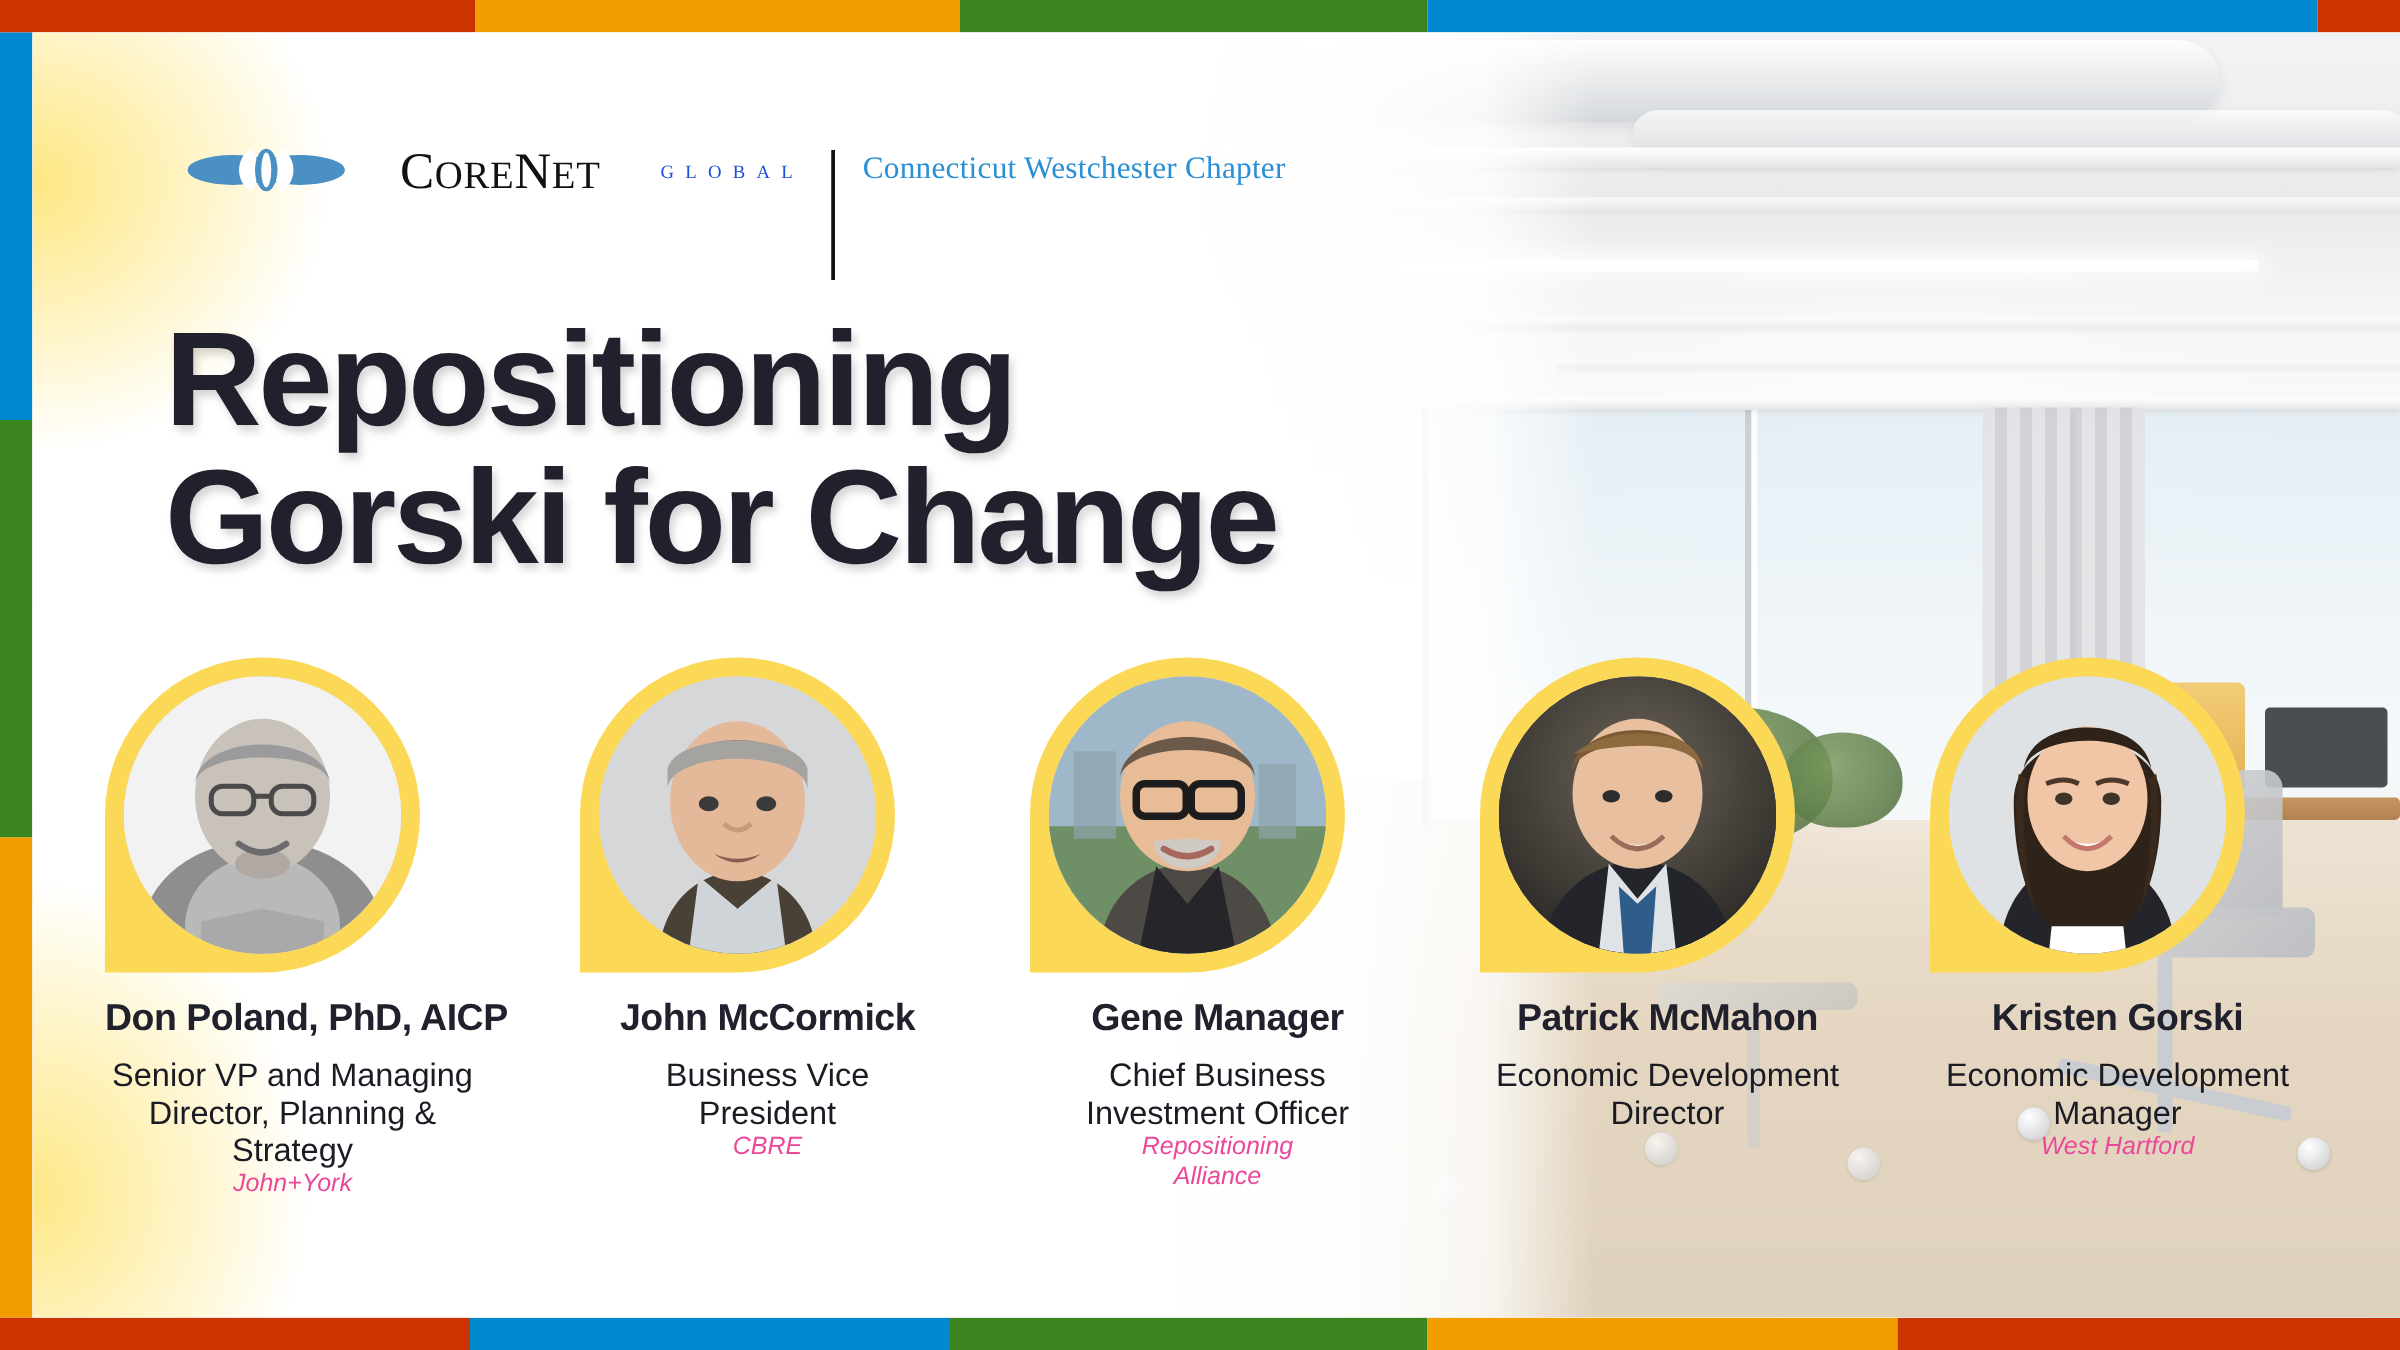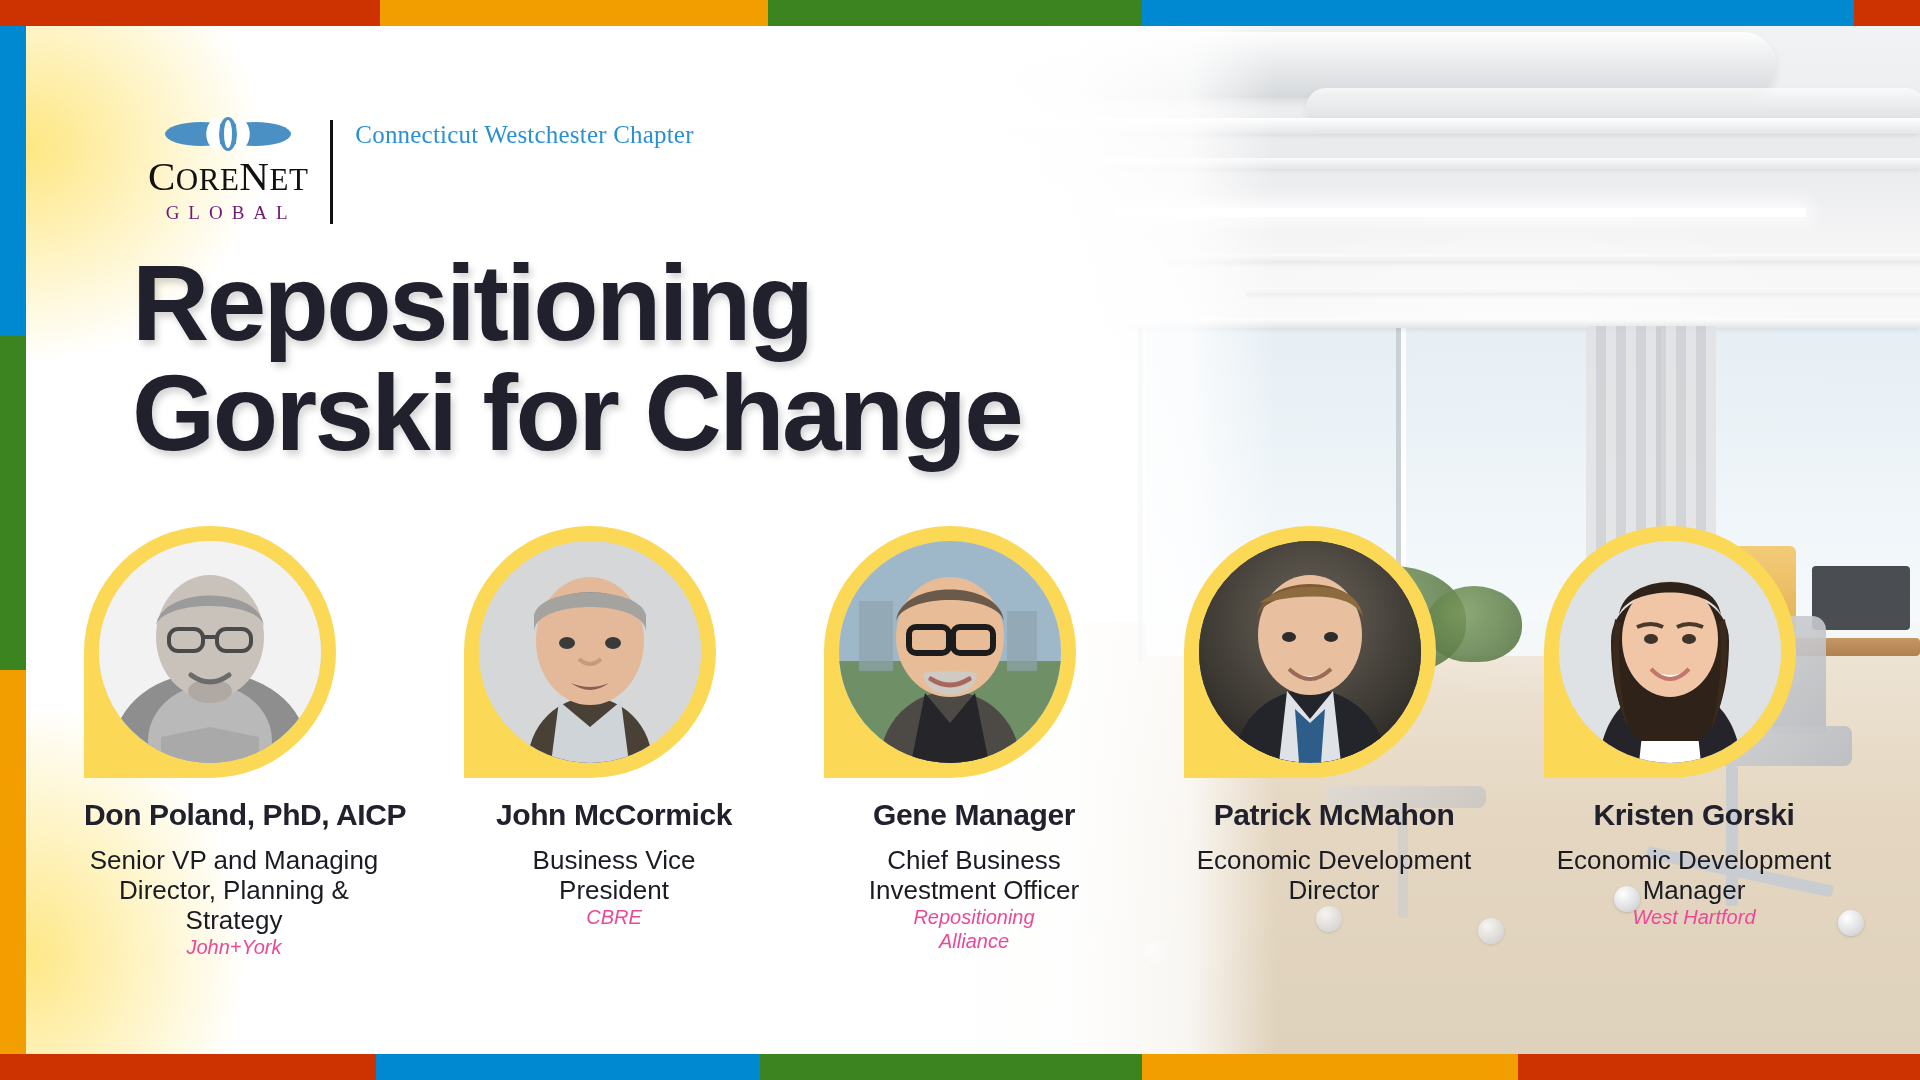--- a/index.html
+++ b/index.html
@@ -131,33 +131,33 @@
       radial-gradient(ellipse 300px 340px at 0px 930px, rgba(253,216,53,.60) 0%, rgba(253,216,53,0) 74%);
     pointer-events:none;
   }
 
   
   .logo-block {
     position:absolute;
     left:122px; top:88px;
     display:flex; align-items:flex-start; gap:22px;
   }
-  .logo-mark { display:flex; flex-direction:column; align-items:center; }
+  .logo-mark { display:flex; flex-direction:row; align-items:center;gap:42px; }
   .logo-eye { width:130px; height:40px; }
   .logo-word {
     font-family:"Liberation Serif", serif;
     font-size:41px; letter-spacing:.5px;
     color:#111111; line-height:1;
     margin-top:2px; white-space:nowrap;
   }
   .logo-word .small { font-size:31px; }
   .logo-sub {
     font-family:"Liberation Serif", serif;
-    font-size:19px; letter-spacing:9px;
-    color:#701a75; margin-top:5px; padding-left:6px;
+    font-size:15px; letter-spacing:9px;
+    color:#1d4ed8; margin-top:5px; padding-left:6px;
   }
   .logo-divider {
     width:3px; height:104px; background:#111111; margin-top:6px;
   }
   .logo-chapter {
     color:#2A8FD4;
     font-size:25px; line-height:1.18;
     font-weight:400; letter-spacing:.2px;
     margin-top:6px; white-space:nowrap;font-family:Liberation Serif, serif;
   }

